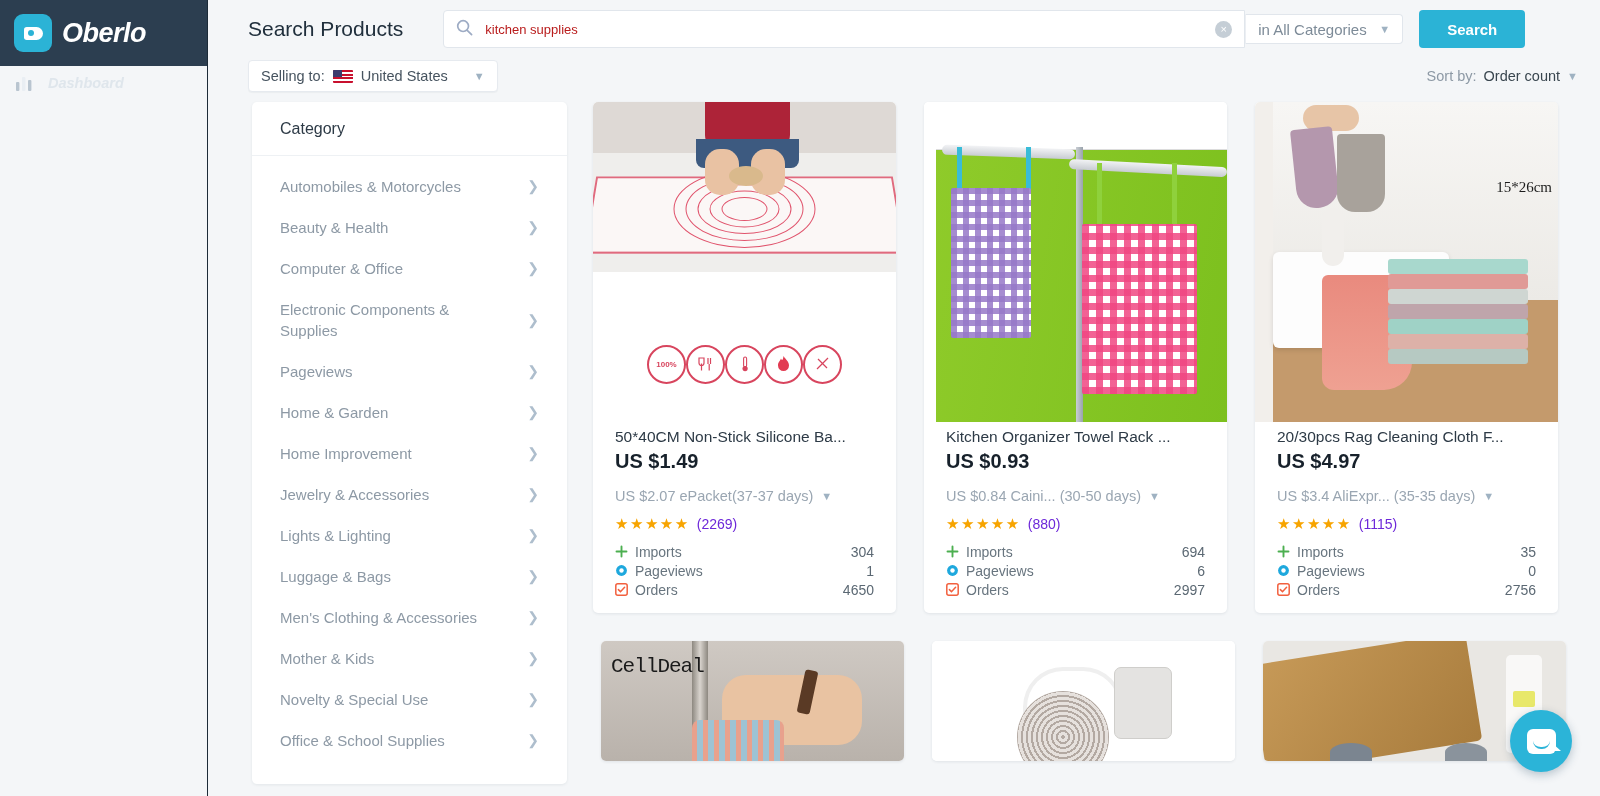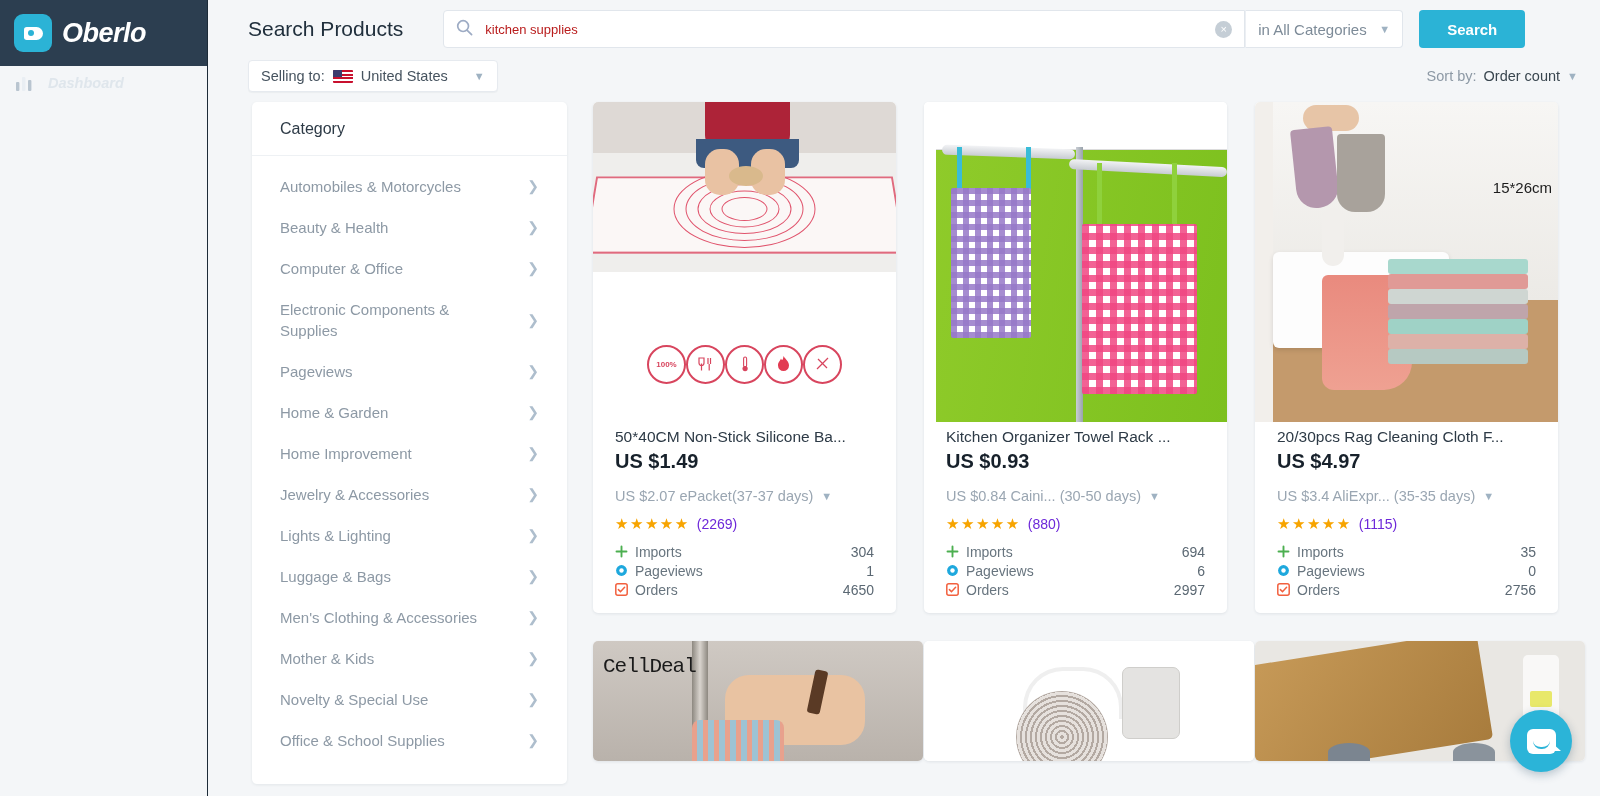--- a/index.html
+++ b/index.html
@@ -66,21 +66,21 @@
     border: none; outline: none; flex: 1; font-size: 13px; color: #b91c1c;
     font-family: "Liberation Sans", sans-serif; background: transparent;
   }
   .searchbox input::placeholder { color: #9aa7b4; }
   .clear-btn {
     width: 17px; height: 17px; border-radius: 50%; background: #c5ced6; color: #fff;
     display: flex; align-items: center; justify-content: center; font-size: 11px;
     cursor: pointer; flex: 0 0 17px; line-height: 1;
   }
   .cat-select {
-    height: 38px; width: 158px; background: #fff; border: 1px solid #e1e6ec; border-left: 1px solid #eceff3;
+    height: 30px; width: 158px; background: #fff; border: 1px solid #e1e6ec; border-left: 1px solid #eceff3;
     border-radius: 0 4px 4px 0; display: flex; align-items: center; justify-content: space-between;
     padding: 0 12px; font-size: 15px; color: #7d8b98; cursor: pointer;
   }
   .search-btn {
     margin-left: 16px; height: 38px; padding: 0 28px; background: #2bb3d6; color: #fff;
     border: none; border-radius: 4px; font-size: 15px; font-weight: 700; cursor: pointer;
     font-family: "Liberation Sans", sans-serif;
   }
   .chev { color: #9fb2c2; font-size: 11px; }
 
@@ -185,24 +185,24 @@
   .a3 .wall { position:absolute; left:6%; right:0; top:0; height:62%; background:linear-gradient(#f7f6f4,#eceae6);}
   .a3 .deskt { position:absolute; left:6%; right:0; top:62%; bottom:0; background:#c49a6c;}
   .a3 .sink { position:absolute; left:6%; width:58%; top:47%; height:30%; background:#fdfdfd; border-radius:6px; box-shadow:0 2px 5px rgba(0,0,0,.12);}
   .a3 .faucet { position:absolute; left:22%; top:33%; width:22px; height:58px; background:#f1efec; border-radius:11px;}
   .a3 .cloth-hang { position:absolute; left:13%; top:8%; width:42px;height:80px; background:#b497ad; border-radius:4px 4px 20px 20px; transform:rotate(-6deg);}
   .a3 .cloth-hang2 { position:absolute; left:27%; top:10%; width:48px;height:78px;background:#a8a29b;border-radius:4px 4px 18px 18px;}
   .a3 .handa { position:absolute; left:16%; top:1%; width:56px;height:26px;background:#e7c5a7;border-radius:13px;}
   .a3 .stack { position:absolute; left:44%; top:49%; width:46%; height:36%; }
   .a3 .stack i { position:absolute; left:0; right:0; height:13%; border-radius:3px; }
   .a3 .drape { position:absolute; left:22%; top:54%; width:90px;height:115px; background:linear-gradient(#e98a7e,#efa192); border-radius:6px 6px 28px 12px;}
-  .a3 .dim { position:absolute; right:6px; top:24%; font-family:Liberation Sans, sans-serif; font-size:15px; color:#1c1c1c;}
-
-  
-  .card-part { background:#fff; border-radius:5px; box-shadow:0 1px 3px rgba(25,45,65,.09); overflow:hidden; width:330px; height:120px; }
+  .a3 .dim { position:absolute; right:6px; top:24%; font-family:Liberation Serif, serif; font-size:15px; color:#1c1c1c;}
+
+  
+  .card-part { background:#fff; border-radius:5px; box-shadow:0 1px 3px rgba(25,45,65,.09); overflow:hidden; width:303px; height:120px;margin-left:8px; }
   .b1 { width:100%;height:100%;position:relative;background:linear-gradient(#cfc9c3,#b9b2ab); }
   .b1 .txt { position:absolute; left:10px; top:14px; font-family:"Liberation Mono", monospace; font-size:21px; color:#1a1a1a; letter-spacing:-1px;}
   .b1 .pole { position:absolute; left:30%; top:0; bottom:0; width:16px; background:linear-gradient(90deg,#8d8880,#d9d4ce,#8d8880);}
   .b1 .arm { position:absolute; left:40%; top:28%; width:140px; height:70px; background:#e9c3a2; border-radius:24px;}
   .b1 .band { position:absolute; left:66%; top:24%; width:13px; height:44px; background:#5a3a25; border-radius:3px; transform:rotate(12deg);}
   .b1 .basket { position:absolute; left:30%; top:66%; width:92px;height:60px;background:#9dc3d4;border-radius:8px;
     background-image: repeating-linear-gradient(90deg,#e8a18d 0 5px, #9dc3d4 5px 11px);}
   .b2 { width:100%;height:100%;position:relative;background:#fff;}
   .b2 .coil { position:absolute; left:28%; top:42%; width:92px;height:92px; border-radius:50%;
     background: repeating-radial-gradient(circle, #b3a9a2 0 2px, #e6e1dd 2px 5px); }

